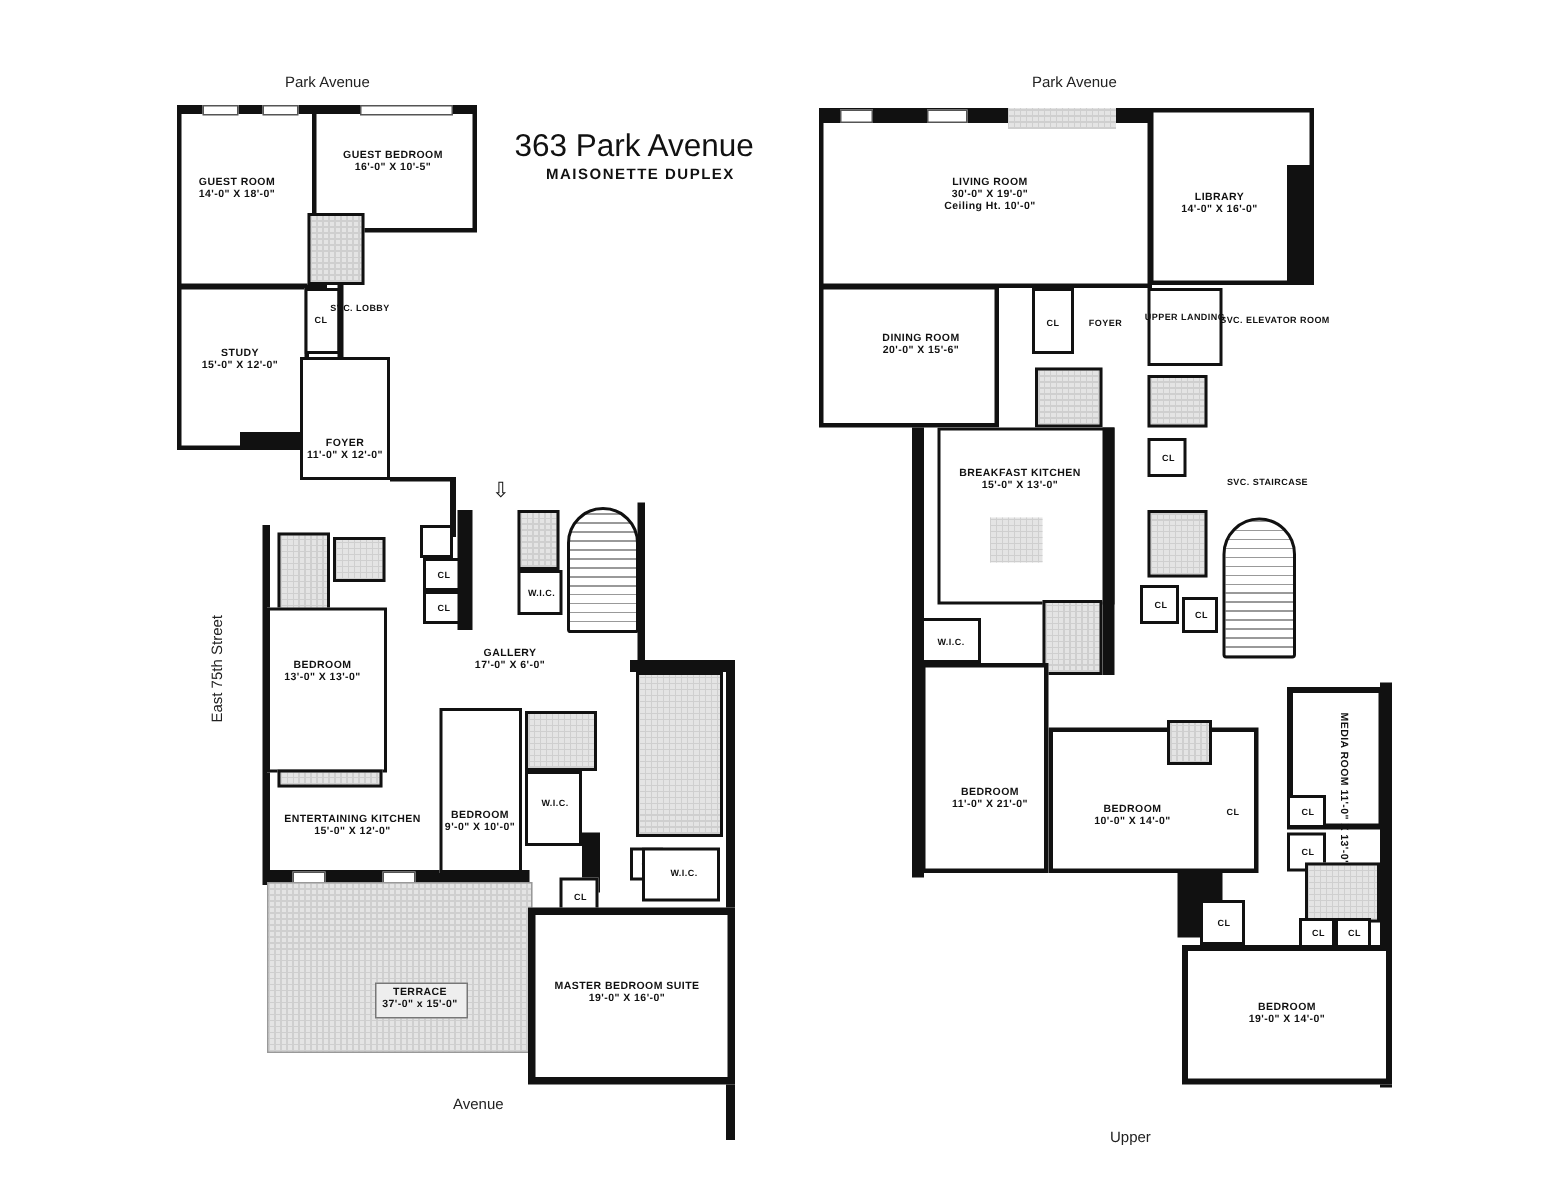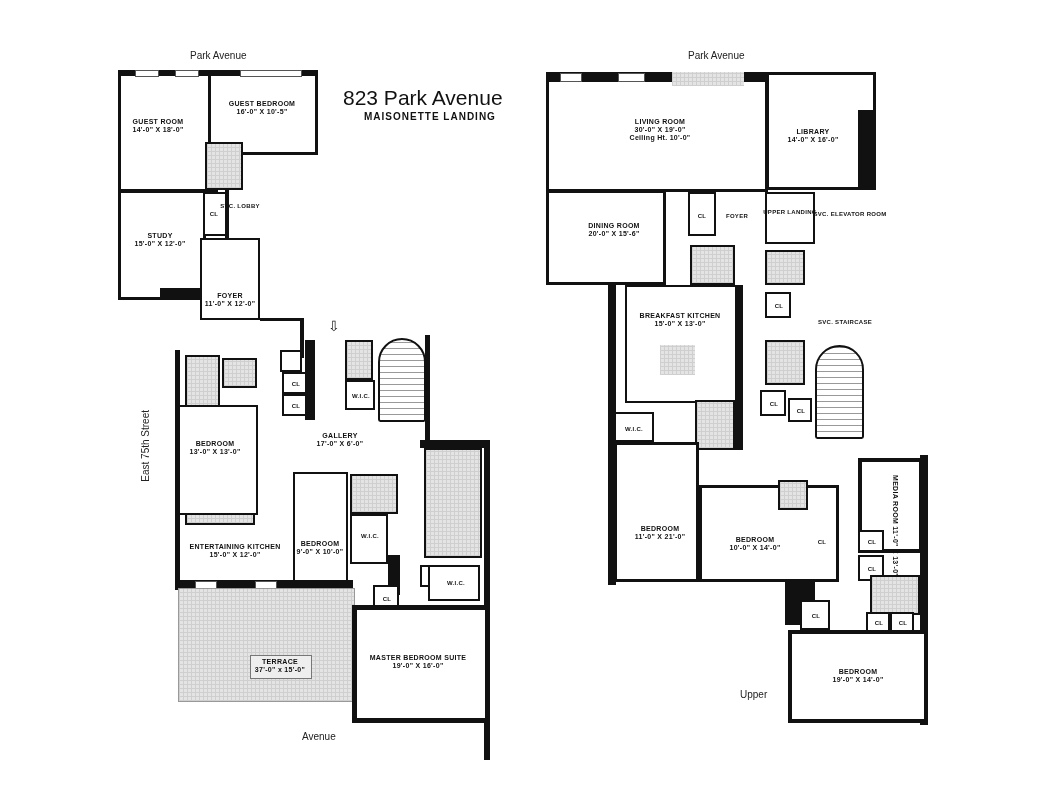--- a/index.html
+++ b/index.html
@@ -13,22 +13,22 @@
   .street{position:absolute;font-family:Liberation Sans, sans-serif;font-size:10px;color:#222;white-space:nowrap;}
   .title{position:absolute;left:343px;top:86px;font-size:21px;color:#111;}
   .subtitle{position:absolute;left:364px;top:111px;font-size:10px;font-weight:bold;letter-spacing:1px;}
   .win{position:absolute;background:#fff;border:1px solid #555;}
   .vert{writing-mode:vertical-rl;transform:rotate(180deg);}
   .stair{position:absolute;border:2px solid #111;border-radius:40px 40px 4px 4px;background:repeating-linear-gradient(0deg,#fff 0 5px,#999 5px 6px);}
 </style>
 </head>
 <body>
 
-<div class="title">823 Park Avenue</div>
-<div class="subtitle">MAISONETTE LANDING</div>
+<div class="title">363 Park Avenue</div>
+<div class="subtitle">MAISONETTE DUPLEX</div>
 
 <div>
   <div class="street" style="left:190px;top:50px;">Park Avenue</div>
   <div class="street vert" style="left:140px;top:410px;">East 75th Street</div>
 
   <div class="room" style="left:118px;top:70px;width:100px;height:122px;border-width:3px;"></div>
   <div class="room" style="left:208px;top:70px;width:110px;height:85px;border-width:3px;"></div>
   <div class="room hatch" style="left:205px;top:142px;width:38px;height:48px;"></div>
   <div class="wall" style="left:118px;top:70px;width:200px;height:6px;"></div>
   <div class="win" style="left:135px;top:70px;width:22px;height:5px;"></div>
@@ -240,14 +240,14 @@
   <div class="room" style="left:800px;top:600px;width:30px;height:30px;">
       <div class="lbl small" style="left:14px;top:10px;">CL</div>
     </div>
 
   <div class="room" style="left:788px;top:630px;width:140px;height:93px;border-width:4px;"></div>
   <div class="lbl" style="left:858px;top:668px;">
       <div>BEDROOM</div>
       <div>19'-0" X 14'-0"</div>
     </div>
 
-  <div class="street" style="left:740px;top:689px;">Upper</div>
+  <div class="street" style="left:740px;top:753px;">Upper</div>
 </div>
 
 </body></html>

